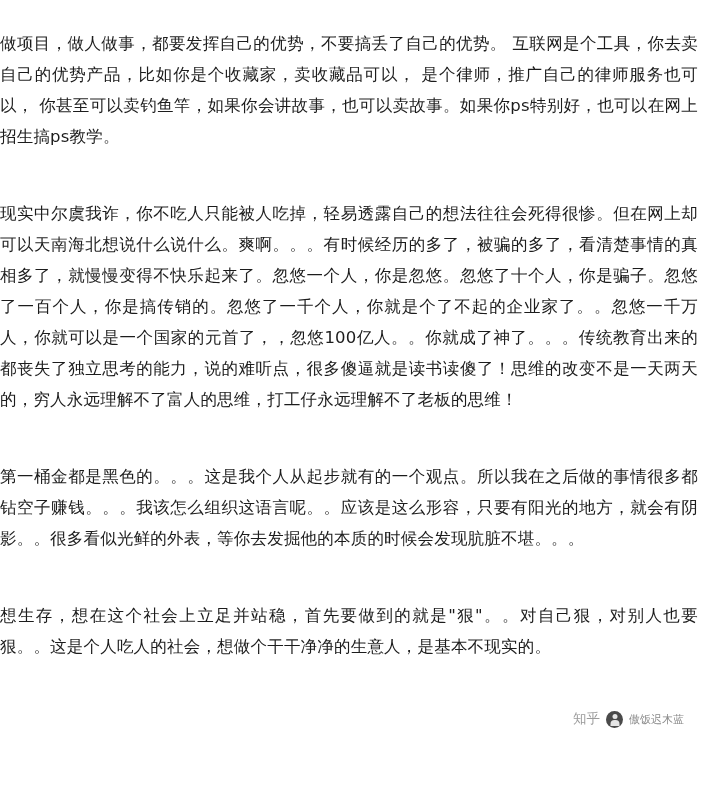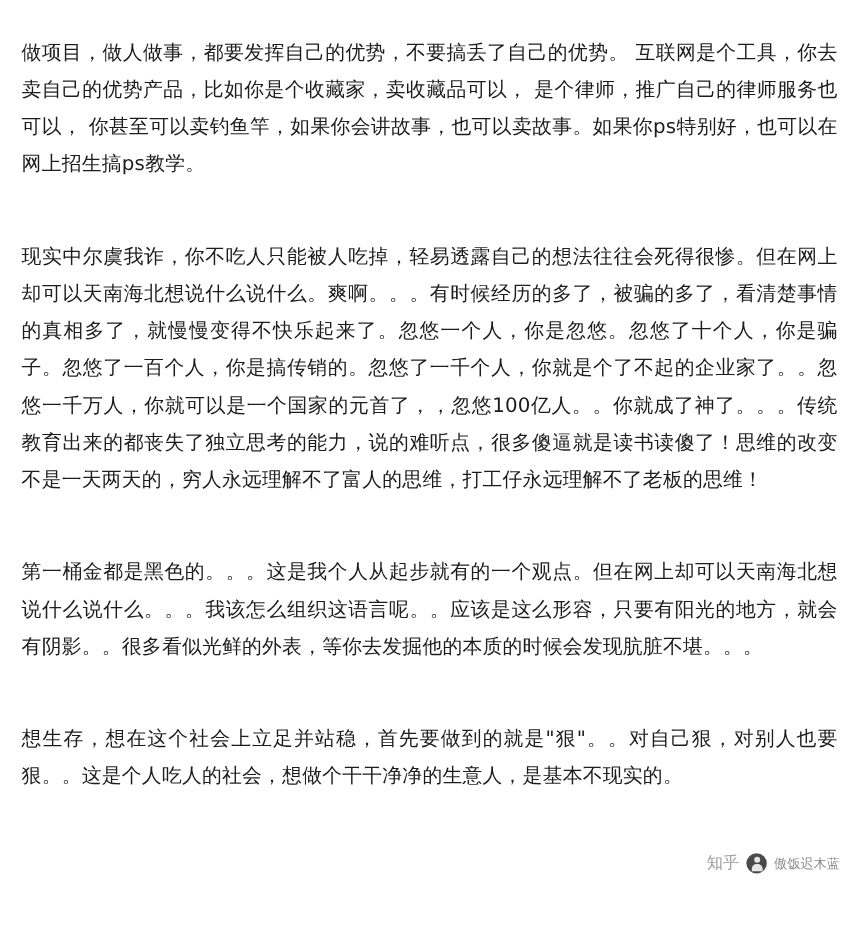--- a/index.html
+++ b/index.html
@@ -12,38 +12,38 @@
     background: #ffffff;
     font-family: "DejaVu Sans", "Liberation Sans", sans-serif;
     color: #1a1a1a;
     overflow: hidden;
     position: relative;
   }
   .page {
     box-sizing: border-box;
     width: 720px;
     height: 740px;
-    padding: 28px 22px 0 18px;
+    padding: 28px 22px 0 0;
     position: relative;
   }
   .para {
     font-size: 16.5px;
     line-height: 31px;
     letter-spacing: 0.2px;
     color: #1c1c1c;
     text-align: justify;
     margin: 0 0 46px 0;
     word-break: break-all;
   }
   .para:last-of-type {
     margin-bottom: 0;
   }
   .footer {
     position: absolute;
-    right: 20px;
+    right: 36px;
     bottom: 12px;
     display: flex;
     align-items: center;
     gap: 6px;
     font-size: 13.5px;
     color: #8a8a8a;
     text-align: center;
   }
   .footer .brand {
     color: #9b9b9b;
@@ -84,21 +84,21 @@
     color: #8a8a8a;
     font-size: 11px;
   }
 </style>
 </head>
 <body>
 
 <div class="page">
   <p class="para">做项目，做人做事，都要发挥自己的优势，不要搞丢了自己的优势。 互联网是个工具，你去卖自己的优势产品，比如你是个收藏家，卖收藏品可以， 是个律师，推广自己的律师服务也可以， 你甚至可以卖钓鱼竿，如果你会讲故事，也可以卖故事。如果你ps特别好，也可以在网上招生搞ps教学。</p>
   <p class="para">现实中尔虞我诈，你不吃人只能被人吃掉，轻易透露自己的想法往往会死得很惨。但在网上却可以天南海北想说什么说什么。爽啊。。。有时候经历的多了，被骗的多了，看清楚事情的真相多了，就慢慢变得不快乐起来了。忽悠一个人，你是忽悠。忽悠了十个人，你是骗子。忽悠了一百个人，你是搞传销的。忽悠了一千个人，你就是个了不起的企业家了。。忽悠一千万人，你就可以是一个国家的元首了，，忽悠100亿人。。你就成了神了。。。传统教育出来的都丧失了独立思考的能力，说的难听点，很多傻逼就是读书读傻了！思维的改变不是一天两天的，穷人永远理解不了富人的思维，打工仔永远理解不了老板的思维！</p>
-  <p class="para">第一桶金都是黑色的。。。这是我个人从起步就有的一个观点。但在网上却可以天南海北想说什么说什么。。。我该怎么组织这语言呢。。应该是这么形容，只要有阳光的地方，就会有阴影。。很多看似光鲜的外表，等你去发掘他的本质的时候会发现肮脏不堪。。。</p>
+  <p class="para">第一桶金都是黑色的。。。这是我个人从起步就有的一个观点。所以我在之后做的事情很多都钻空子赚钱。。。我该怎么组织这语言呢。。应该是这么形容，只要有阳光的地方，就会有阴影。。很多看似光鲜的外表，等你去发掘他的本质的时候会发现肮脏不堪。。。</p>
   <p class="para">想生存，想在这个社会上立足并站稳，首先要做到的就是"狠"。。对自己狠，对别人也要狠。。这是个人吃人的社会，想做个干干净净的生意人，是基本不现实的。</p>
 
   <div class="footer">
     <span class="brand">知乎</span>
     <span class="avatar"></span>
     <span class="author">傲饭迟木蓝</span>
   </div>
 </div>
 
 </body></html>

